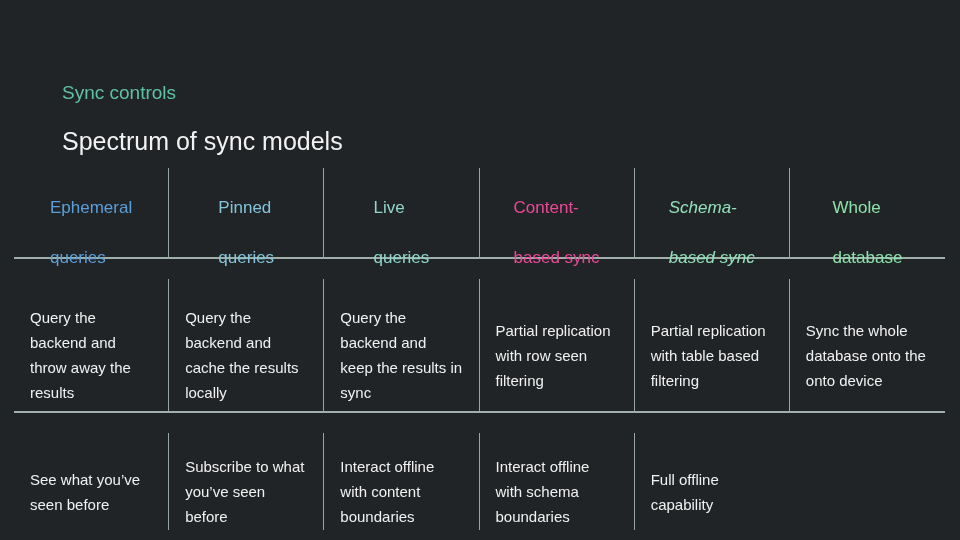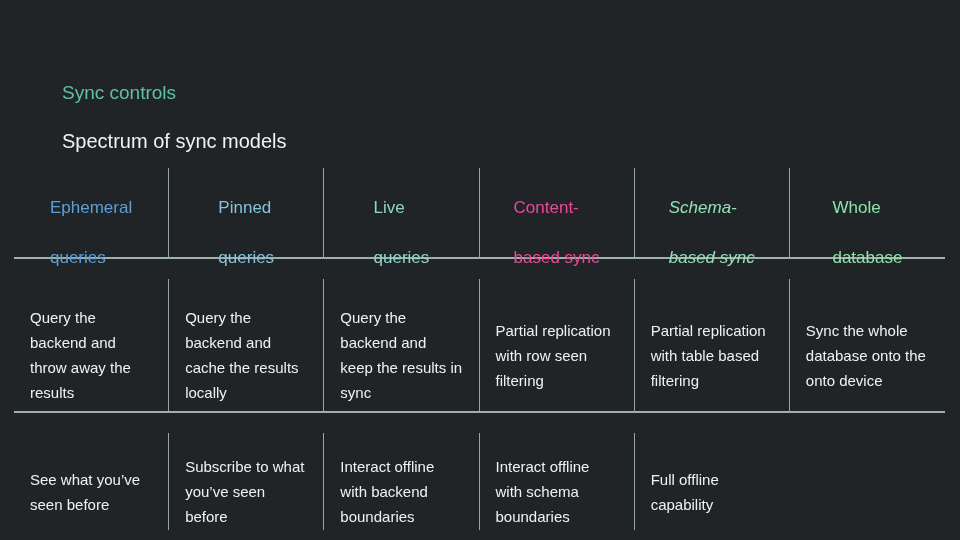--- a/index.html
+++ b/index.html
@@ -18,21 +18,21 @@
     position: absolute;
     left: 62px;
     top: 40px;
   }
   .eyebrow {
     font-size: 19px;
     line-height: 25px;
     font-weight: 400;
   }
   .slide-title {
-    font-size: 20px;
+    font-size: 25px;
     line-height: 33px;
     font-weight: 400;
     color: #f2f2f2;
   }
 
   .sync-table {
     position: absolute;
     left: 14px;
     top: 128px;
     width: 931px;
@@ -129,21 +129,21 @@
     <div>Sync the whole database onto the onto device</div>
   </div>
 
   <div class="cell body-cell vline">
     <div>See what you’ve seen before</div>
   </div>
   <div class="cell body-cell vline">
     <div>Subscribe to what you’ve seen before</div>
   </div>
   <div class="cell body-cell vline">
-    <div>Interact offline with backend boundaries</div>
+    <div>Interact offline with content boundaries</div>
   </div>
   <div class="cell body-cell vline">
     <div>Interact offline with schema boundaries</div>
   </div>
   <div class="cell body-cell">
     <div>Full offline capability</div>
   </div>
 
 </div>
 

